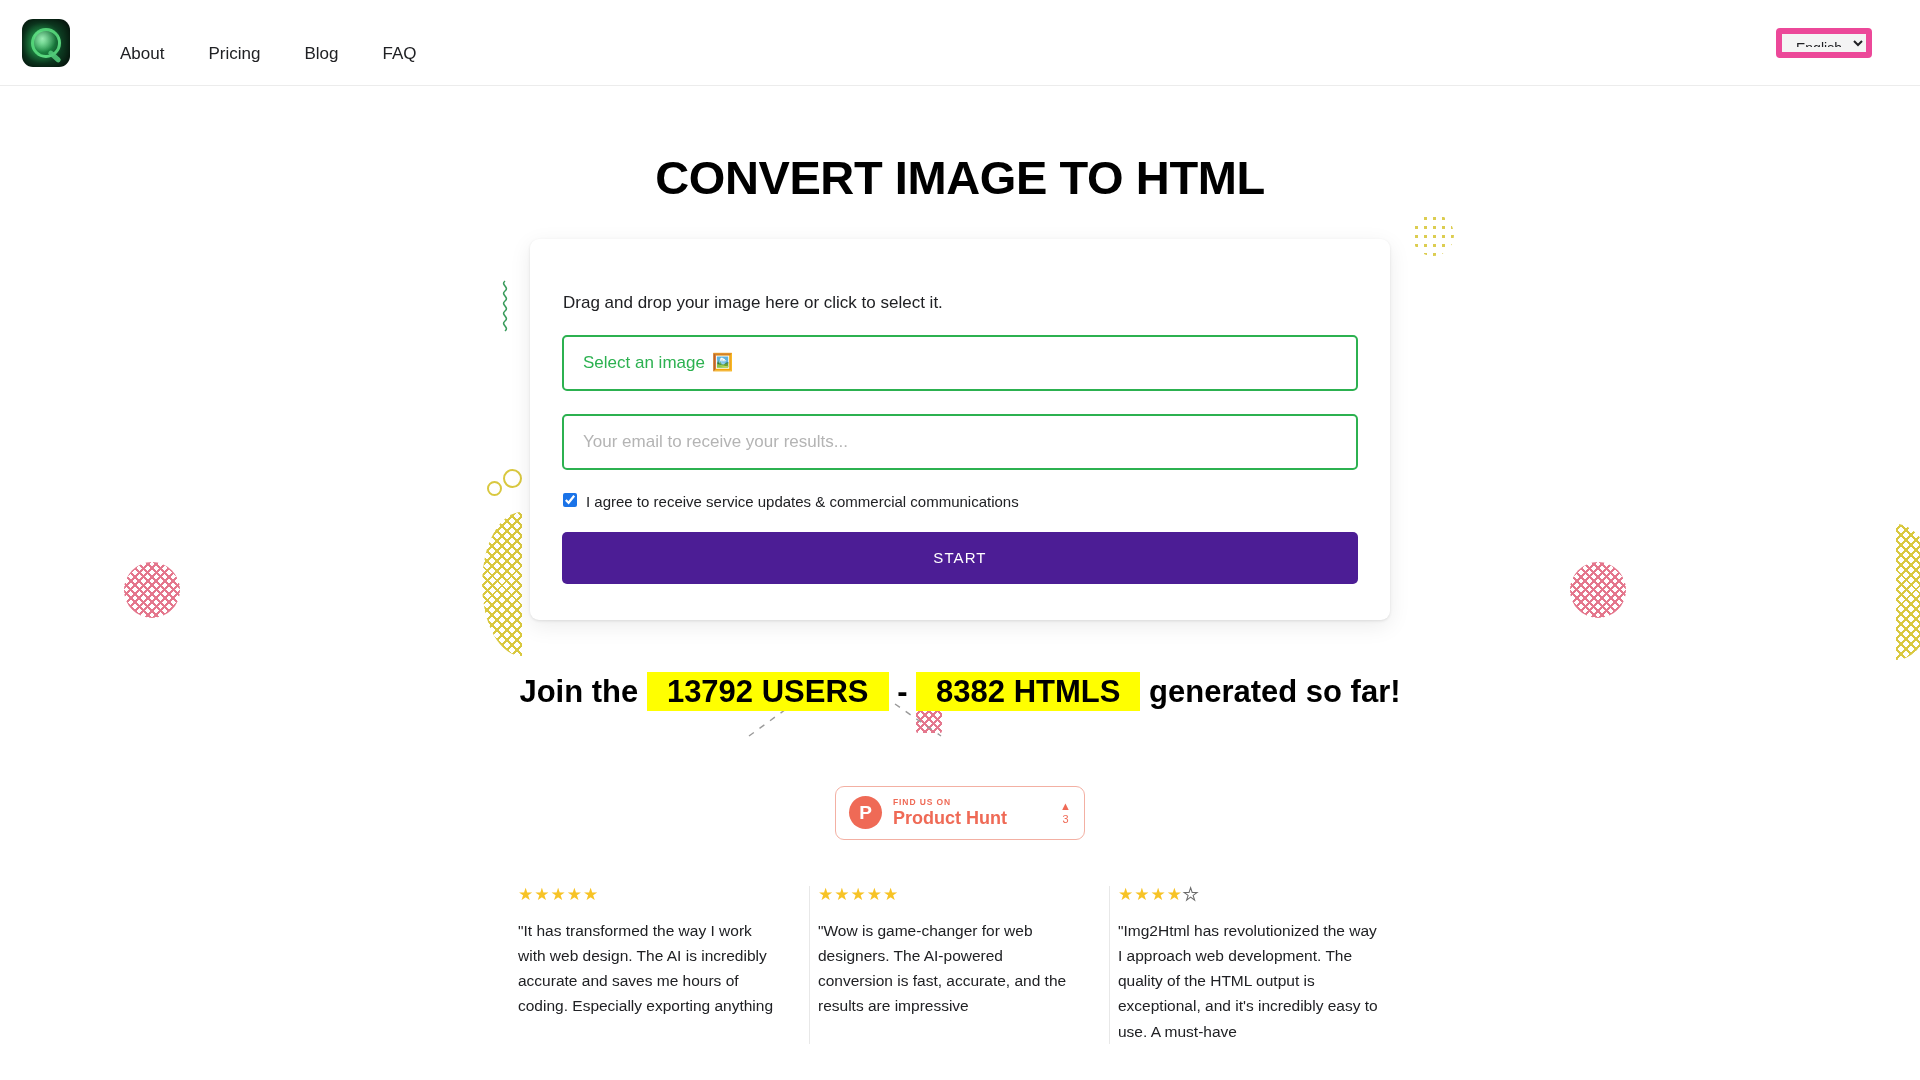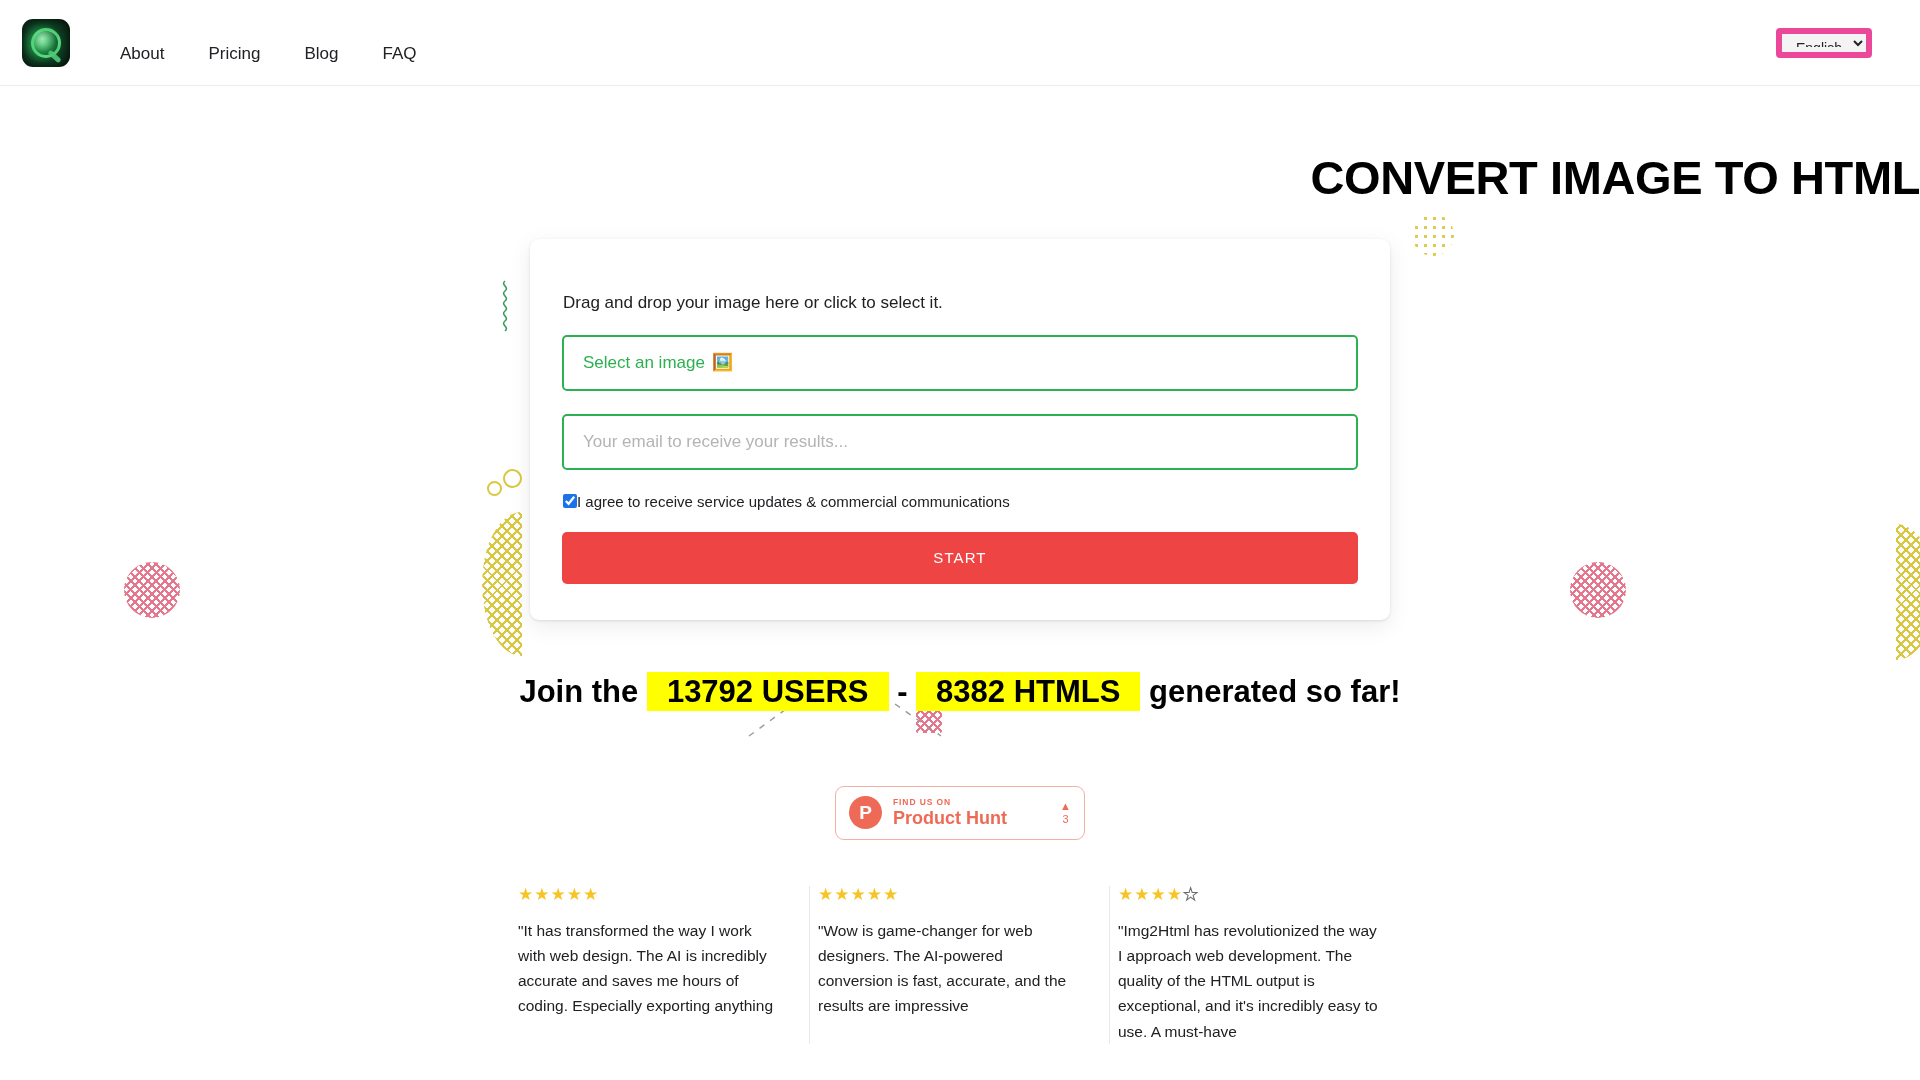--- a/index.html
+++ b/index.html
@@ -72,21 +72,21 @@
     color: #202124;
     background: #f4f4f4;
     border: 6px solid #ec4899;
     border-radius: 4px;
     padding: 5px 8px 5px 10px;
     min-width: 84px;
     height: 30px;
   }
 
   
-  .hero { position: relative; z-index: 20; padding-top: 66px; text-align: right; }
+  .hero { position: relative; z-index: 20; padding-top: 66px; text-align: center; }
   .hero h1 {
     margin: 0;
     font-size: 47px;
     font-weight: 700;
     letter-spacing: -0.4px;
     color: #000;
     line-height: 1.12;
   }
   .hero .sub {
     margin: 16px 0 0;
@@ -118,30 +118,30 @@
     padding: 0 19px;
     font-size: 17px;
     font-family: "Liberation Sans", sans-serif;
     margin-bottom: 23px;
     outline: none;
   }
   .field.file { color: #2cb150; cursor: pointer; gap: 7px; }
   .field.file .emoji { font-size: 17px; line-height: 1; }
   .field.email { color: #ef4444; }
   .field.email::placeholder { color: #b4b4b4; }
-  .agree-row { display: flex; align-items: center; margin: 14px 0 22px 1px; }
+  .agree-row { display: flex; align-items: flex-start; gap: 9px; margin: 14px 0 22px 1px; }
   .agree-row input[type=checkbox] { width: 14px; height: 14px; margin: 0; accent-color: #1a73e8; cursor: pointer; }
   .agree-row label { font-size: 15px; color: #202124; cursor: pointer; }
   .start-btn {
     display: block;
     width: 100%;
     height: 52px;
     border: none;
     border-radius: 5px;
-    background: #ef4444;
+    background: #4c1d95;
     color: #ffffff;
     font-size: 15px;
     font-family: "Liberation Sans", sans-serif;
     letter-spacing: 1.1px;
     cursor: pointer;
   }
   .lost-link {
     display: block;
     text-align: center;
     margin-top: 22px;

